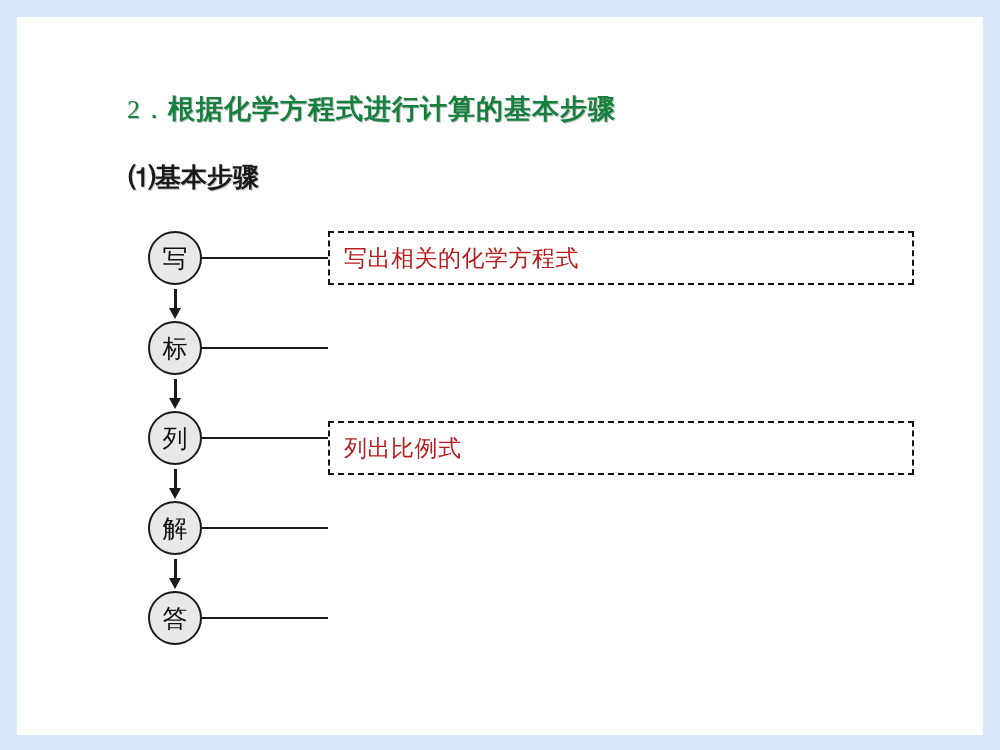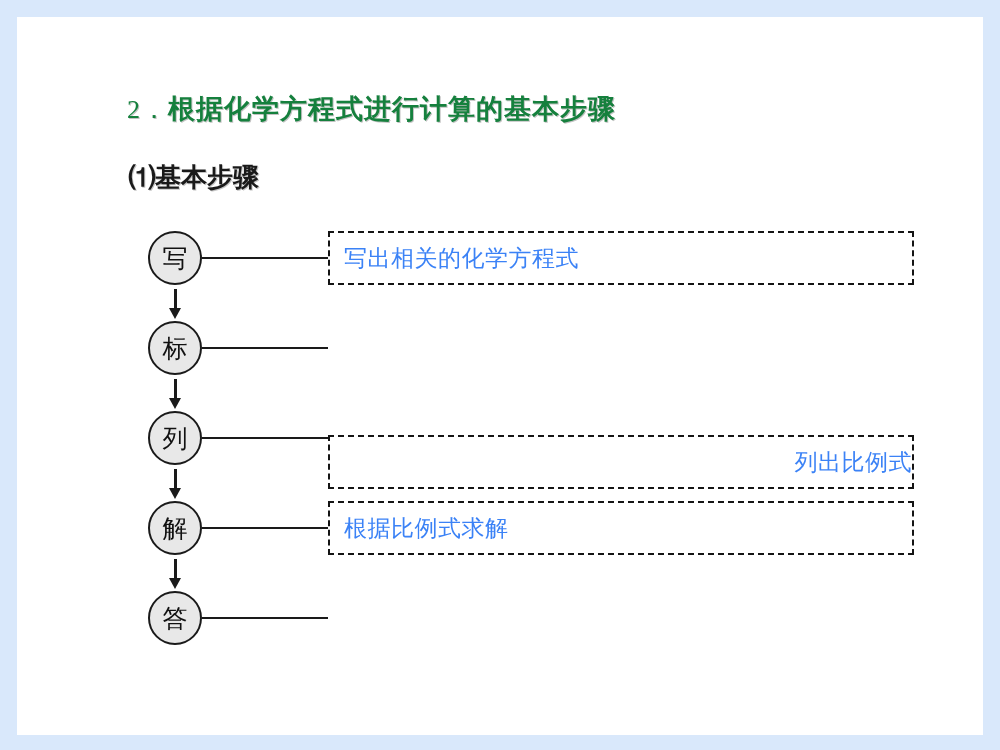--- a/index.html
+++ b/index.html
@@ -108,21 +108,21 @@
   }
   .textbox {
     position: absolute;
     box-sizing: border-box;
     border: 2px dashed #141414;
     background: transparent;
     display: flex;
     align-items: center;
     padding-left: 14px;
     font-size: 23px;
-    color: #3b82f6;
+    color: #b91c1c;
     font-family: "Liberation Serif", "DejaVu Serif", serif;
     letter-spacing: 0.5px;
     white-space: nowrap;
   }
 </style>
 </head>
 <body>
 
 <div class="slide">
 
@@ -152,35 +152,32 @@
     <div class="connector" style="left:185px; top:330px; width:126px;"></div>
     <div class="arrow" style="left:158px; top:362px;">
       <div class="shaft"></div>
       <div class="head"></div>
     </div>
 
     <div class="node" style="left:131px; top:394px;">
       <span>列</span>
     </div>
     <div class="connector" style="left:185px; top:420px; width:126px;"></div>
-    <div class="textbox" style="left:311px; top:418px; width:586px; height:54px;justify-content:flex-end;">
+    <div class="textbox" style="left:311px; top:404px; width:586px; height:54px;">
       <span>列出比例式</span>
     </div>
     <div class="arrow" style="left:158px; top:452px;">
       <div class="shaft"></div>
       <div class="head"></div>
     </div>
 
     <div class="node" style="left:131px; top:484px;">
       <span>解</span>
     </div>
     <div class="connector" style="left:185px; top:510px; width:126px;"></div>
-    <div class="textbox" style="left:311px; top:484px; width:586px; height:54px;">
-      <span>根据比例式求解</span>
-    </div>
     <div class="arrow" style="left:158px; top:542px;">
       <div class="shaft"></div>
       <div class="head"></div>
     </div>
 
     <div class="node" style="left:131px; top:574px;">
       <span>答</span>
     </div>
     <div class="connector" style="left:185px; top:600px; width:126px;"></div>
 

